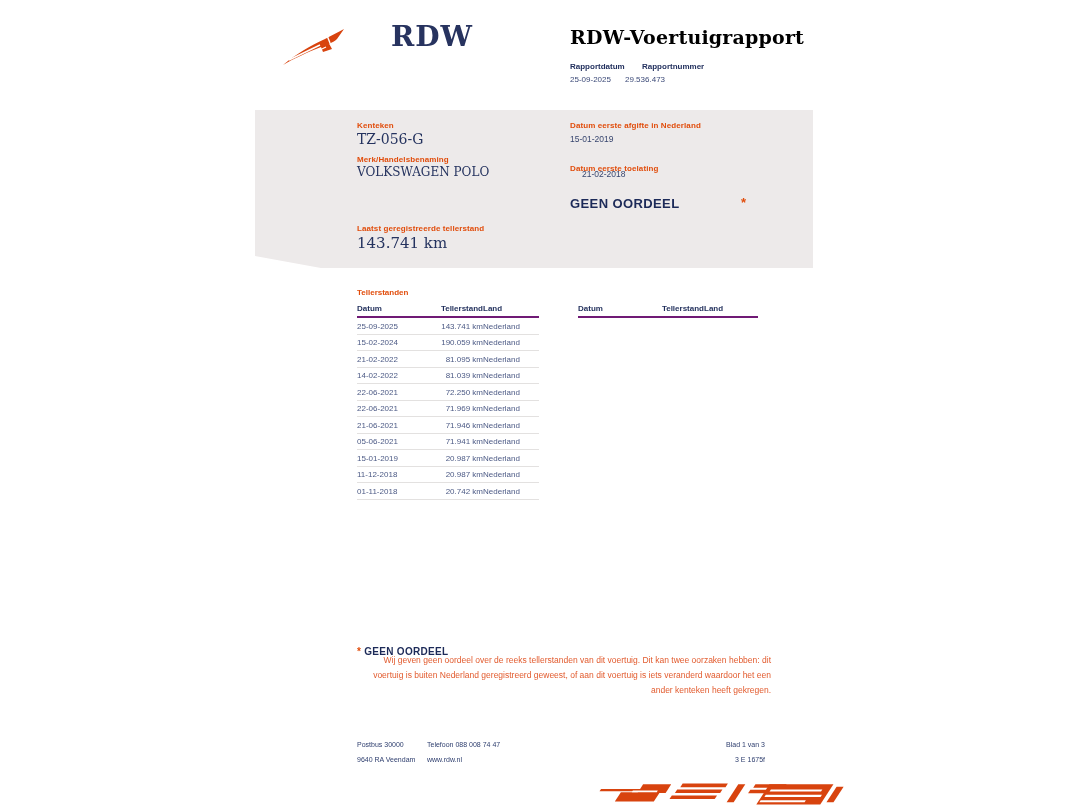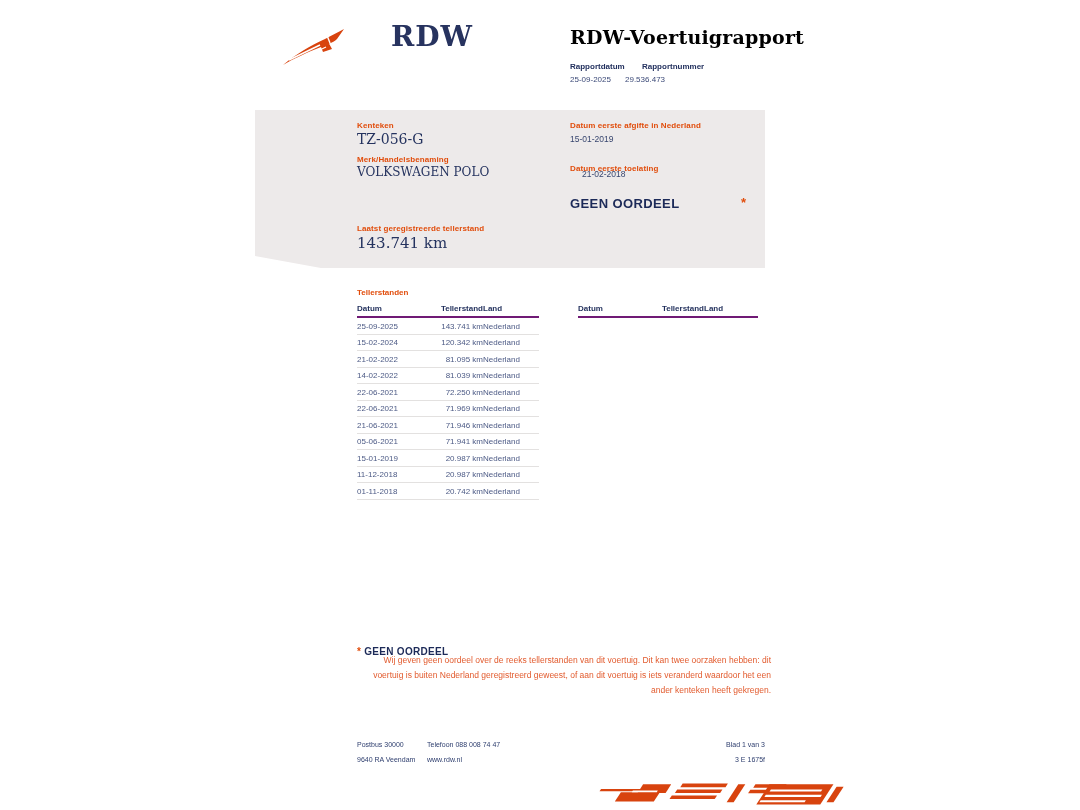--- a/index.html
+++ b/index.html
@@ -17,21 +17,21 @@
   }
   .doc-title{
     left:570px;top:26px;font-family:"DejaVu Serif",serif;font-weight:bold;
     font-size:19px;color:#000000;letter-spacing:0.2px;
   }
   .meta-label{font-size:8px;font-weight:bold;color:#22305e;top:62px;}
   .meta-value{font-size:8px;color:#3c4a78;top:75px;}
 
   
   .card{
-    left:255px;top:110px;width:510px;height:158px;background:#edeaea;
+    left:255px;top:110px;width:558px;height:158px;background:#edeaea;
     clip-path:polygon(0 0,100% 0,100% 100%,66px 100%,0 146px);
   }
   .lbl{position:absolute;font-size:8px;font-weight:bold;color:#e14d0c;letter-spacing:0.1px;}
   .vserif{position:absolute;font-family:"DejaVu Serif",serif;color:#25335f;}
   .vsans{position:absolute;font-size:8.5px;color:#38466f;}
   .oordeel{
     position:absolute;left:315px;top:86px;font-size:13px;font-weight:800;
     color:#1c2a58;letter-spacing:0.4px;
   }
   .oordeel-star{position:absolute;left:486px;top:85px;color:#e14d0c;font-size:13px;font-weight:bold;}
@@ -108,21 +108,21 @@
       <div class="c2">Land</div>
     </div>
     <div>
         <div class="t-row">
           <div class="c0">25-09-2025</div>
           <div class="c1">143.741 km</div>
           <div class="c2">Nederland</div>
         </div>
         <div class="t-row">
           <div class="c0">15-02-2024</div>
-          <div class="c1">120.342 km</div>
+          <div class="c1">190.059 km</div>
           <div class="c2">Nederland</div>
         </div>
         <div class="t-row">
           <div class="c0">21-02-2022</div>
           <div class="c1">81.095 km</div>
           <div class="c2">Nederland</div>
         </div>
         <div class="t-row">
           <div class="c0">14-02-2022</div>
           <div class="c1">81.039 km</div>

